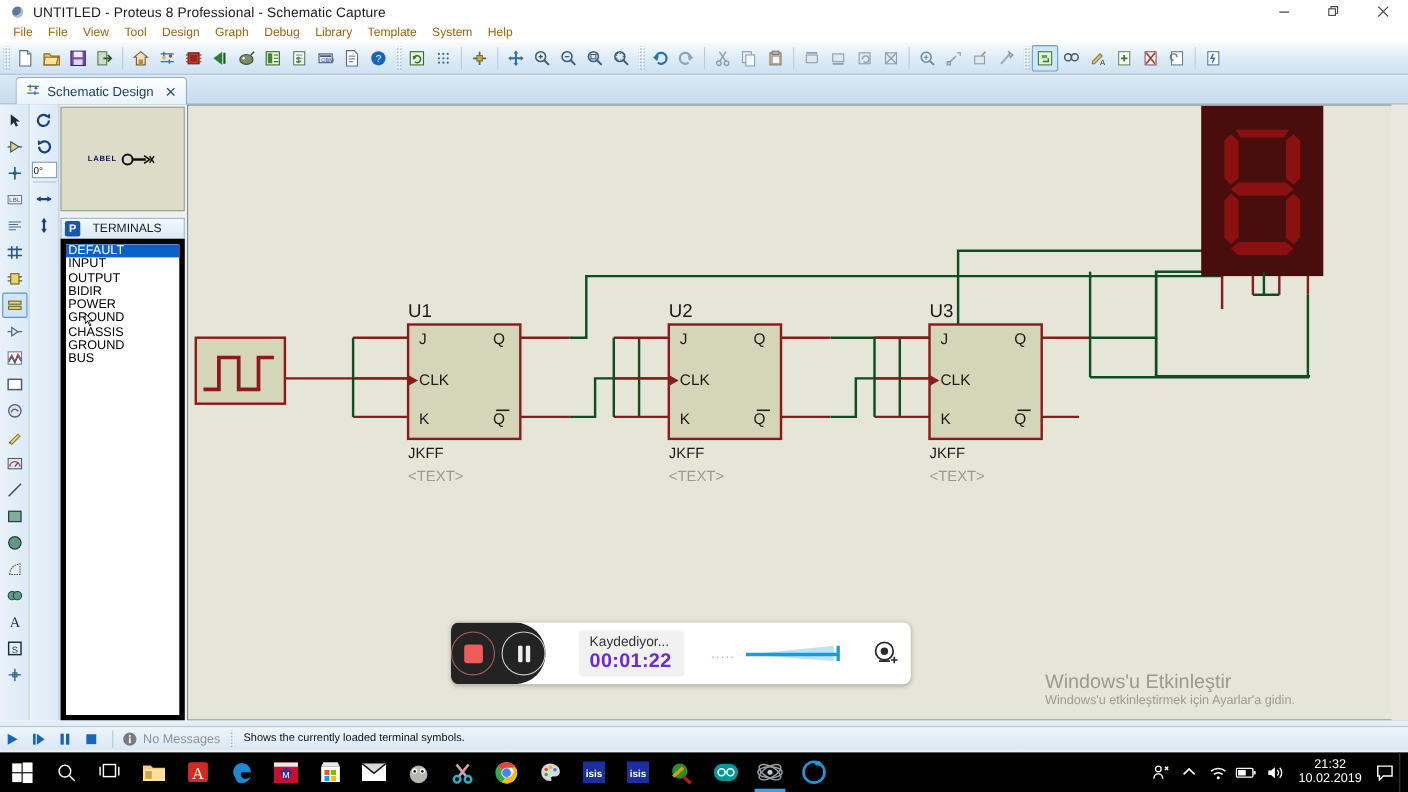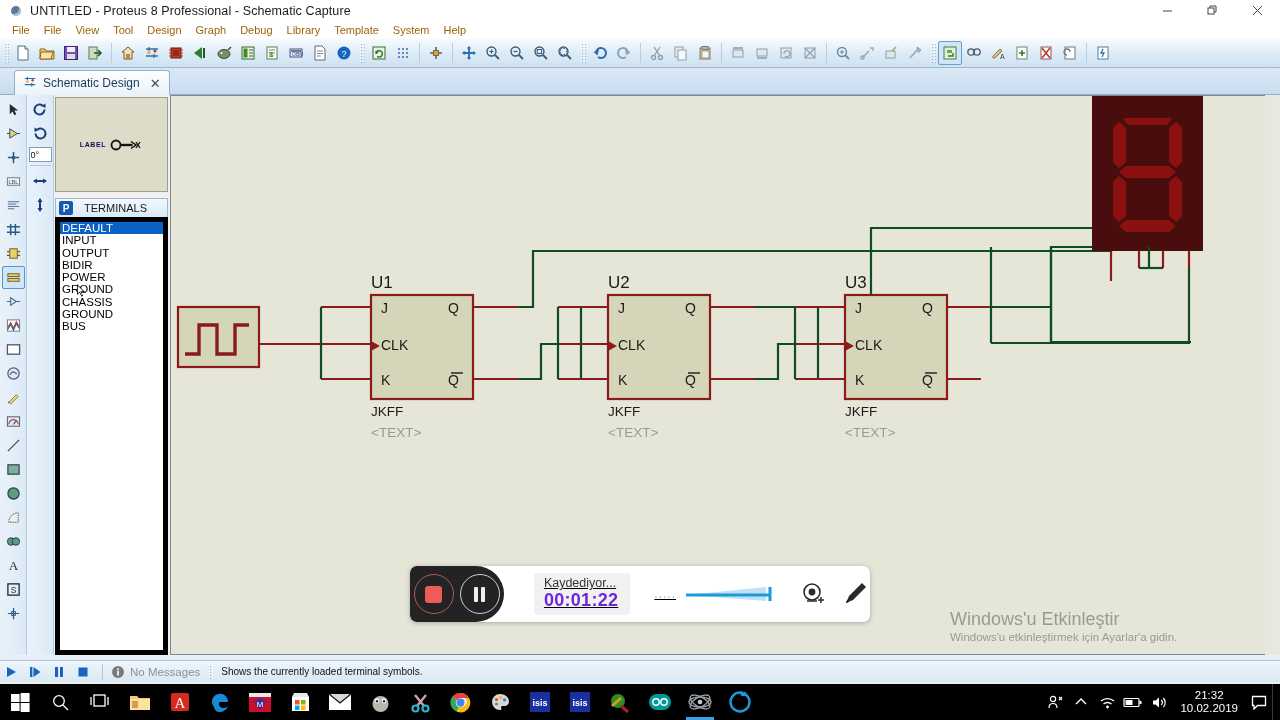--- a/index.html
+++ b/index.html
@@ -185,23 +185,23 @@
   
   .winwm {
     position:absolute; left:950px; top:608px; width:300px; color:#8b8b80;
     pointer-events:none; text-align:left;
   }
   .winwm .l1 { font-size:18px; line-height:22px; color:#9a9a8d; }
   .winwm .l2 { font-size:11.5px; line-height:15px; color:#9a9a8d; }
 
   
   .recbar {
-    position:absolute; left:410px; top:566px; width:460px; height:56px;
+    position:absolute; left:410px; top:566px; width:418px; height:56px;
     border-radius:7px; overflow:hidden; display:flex; align-items:center;
-    background:#fff; box-shadow:0 1px 5px rgba(0,0,0,.28);text-decoration:underline;
+    background:#fff; box-shadow:0 1px 5px rgba(0,0,0,.28);
   }
   .recbar .dark {
     width:115px; height:56px; background:#232323; display:flex;
     align-items:center; justify-content:center; gap:6px;
     border-radius:7px 40px 40px 7px;
   }
   .rc-stop {
     width:40px;height:40px;border-radius:50%;border:1.5px solid #b05a5a;
     display:flex;align-items:center;justify-content:center;
   }

